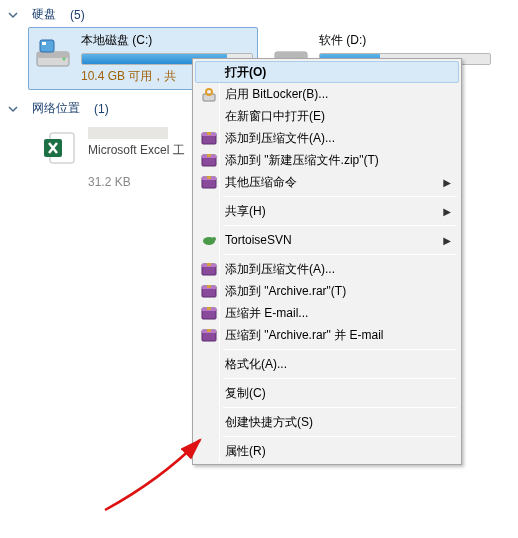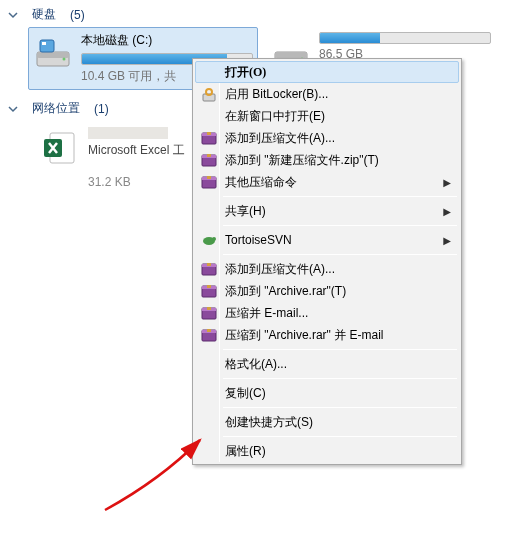--- a/index.html
+++ b/index.html
@@ -8,21 +8,21 @@
     .section-header { display: flex; align-items: center; gap: 14px; padding: 2px 0; color: #1a3e6e; }
     .section-header .arrow { width: 10px; height: 10px; display: inline-flex; align-items: center; justify-content: center; }
     .drives-row { display: flex; gap: 8px; margin: 2px 0 6px 20px; }
     .drive-card { display: flex; align-items: flex-start; gap: 8px; padding: 4px; width: 230px; border: 1px solid transparent; }
     .drive-card.selected { background: #d8e9f8; border: 1px solid #7da9d8; border-radius: 2px; }
     .drive-icon { width: 40px; height: 40px; display: flex; align-items: center; justify-content: center; flex-shrink: 0; }
     .drive-info { flex: 1; min-width: 0; }
     .drive-name { color: #000; margin-bottom: 4px; white-space: nowrap; overflow: hidden; }
     .drive-bar { width: 100%; height: 12px; background: #e8e8e8; border: 1px solid #b8b8b8; border-radius: 2px; overflow: hidden; margin-bottom: 3px; }
     .drive-bar-fill { height: 100%; background: linear-gradient(180deg, #5db4e8, #2a8cd4); }
-    .drive-space { color: #737373; white-space: nowrap; overflow: hidden; }
+    .drive-space { color: #a16207; white-space: nowrap; overflow: hidden; }
     .netloc-section { margin-top: 8px; }
     .file-item { display: flex; align-items: flex-start; gap: 8px; margin: 4px 0 0 28px; padding: 4px; }
     .file-icon { width: 40px; height: 40px; flex-shrink: 0; }
     .file-meta { color: #444; }
     .file-sub { color: #888; margin-top: 16px; }
     .context-menu { position: absolute; left: 192px; top: 58px; width: 270px; background: #f2f2f2; border: 1px solid #a7a7a7; box-shadow: 2px 2px 3px rgba(0,0,0,0.25); padding: 2px; }
     .context-menu .item { display: flex; align-items: center; height: 22px; padding: 0 24px 0 30px; position: relative; cursor: default; color: #000; }
     .context-menu .item.hover { background: #d8e9f8; border: 1px solid #a8cdee; border-radius: 2px; height: 22px; padding: 0 23px 0 29px; }
     .context-menu .item .mi-icon { position: absolute; left: 6px; width: 16px; height: 16px; display: flex; align-items: center; justify-content: center; }
     .context-menu .item .arrow-right { position: absolute; right: 8px; font-size: 10px; color: #333; }
@@ -67,20 +67,21 @@
 
     <div class="drive-card">
       <span class="drive-icon">
         <svg width="40" height="40" viewBox="0 0 40 40">
           <rect x="4" y="20" width="32" height="14" rx="2" fill="#d7d7d7" stroke="#999"></rect>
           <rect x="4" y="20" width="32" height="6" rx="2" fill="#b8b8b8"></rect>
           <circle cx="31" cy="27" r="1.5" fill="#6fc76f"></circle>
         </svg>
       </span>
       <div class="drive-info">
+        <div class="drive-name">软件 (D:)</div>
         <div class="drive-bar">
           <div class="drive-bar-fill" style="width:35%"></div>
         </div>
         <div class="drive-space">86.5 GB</div>
       </div>
     </div>
   </div>
 
   <div class="netloc-section">
     <div class="section-header">
@@ -106,21 +107,21 @@
         <div class="file-sub">31.2 KB</div>
       </div>
     </div>
   </div>
 </div>
 
 <div class="context-menu">
   <div class="gutter"></div>
   <div id="menu-items">
       <div class="item hover">
-        <span style="font-weight: bold; font-family: Liberation Serif, serif;">打开(O)</span>
+        <span style="font-weight: bold;">打开(O)</span>
       </div>
       <div class="item">
         <span class="mi-icon">
           <svg width="16" height="16" viewBox="0 0 16 16">
             <rect x="2" y="8" width="12" height="7" rx="1" fill="#d7d7d7" stroke="#888"></rect>
             <rect x="5" y="3" width="6" height="6" rx="3" fill="none" stroke="#e0a030" stroke-width="2"></rect>
           </svg>
         </span>
         <span>启用 BitLocker(B)...</span>
       </div>

